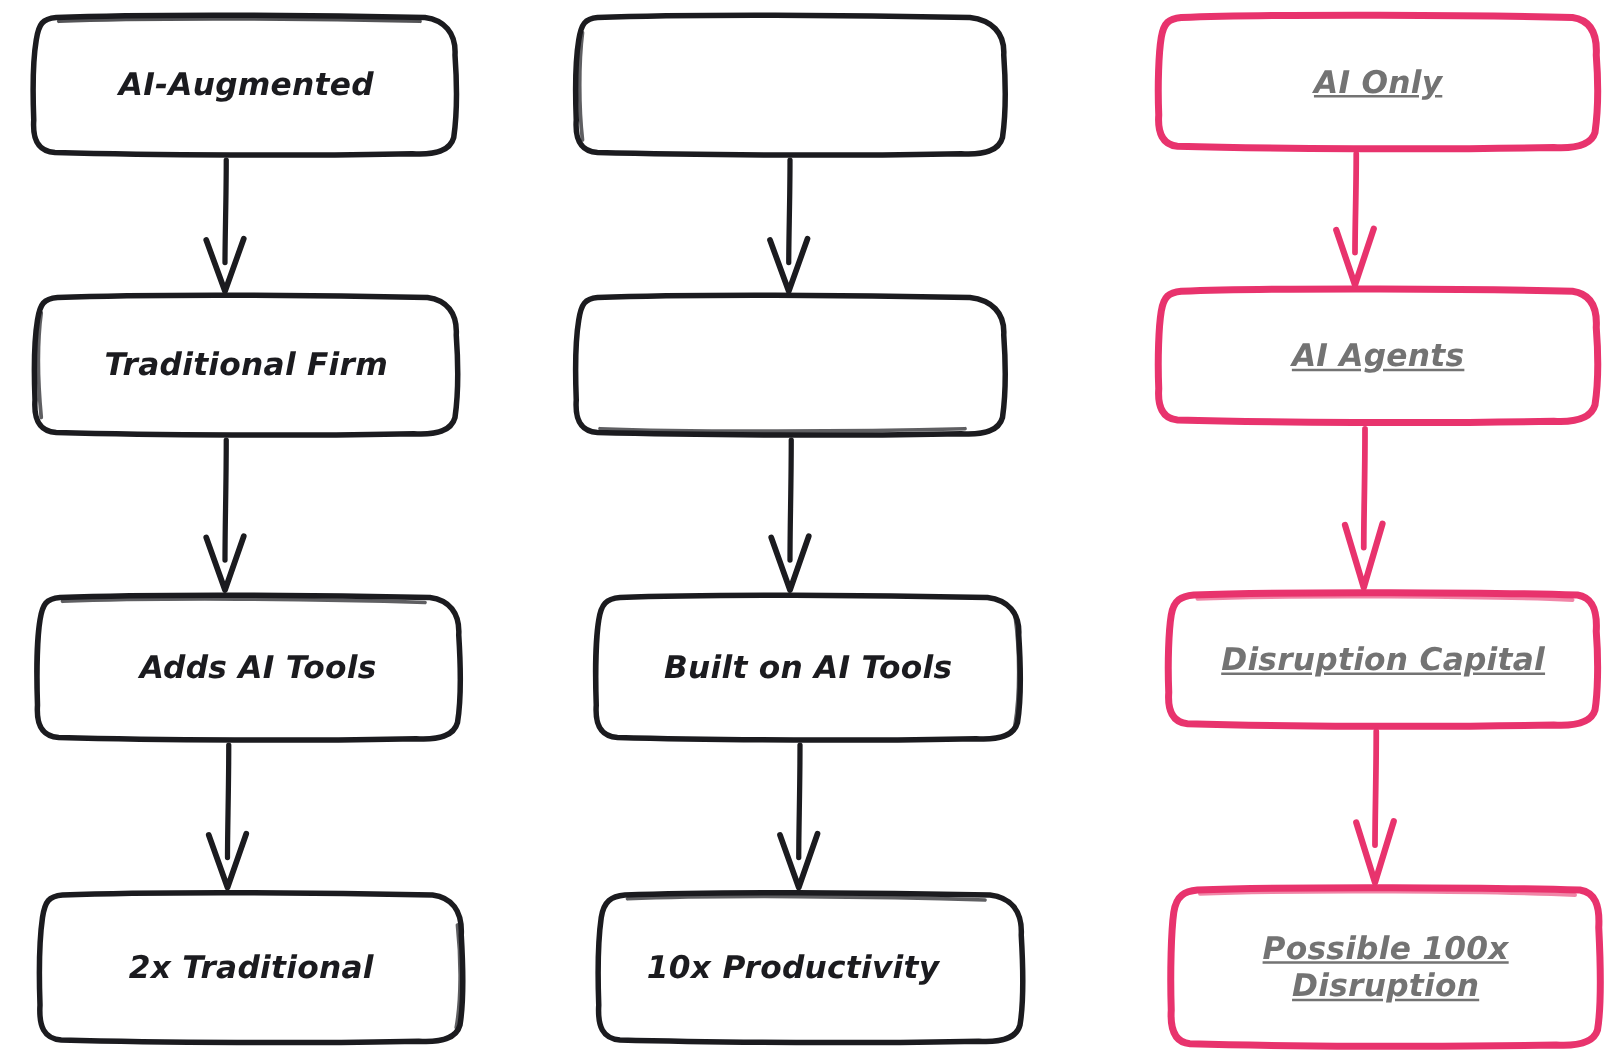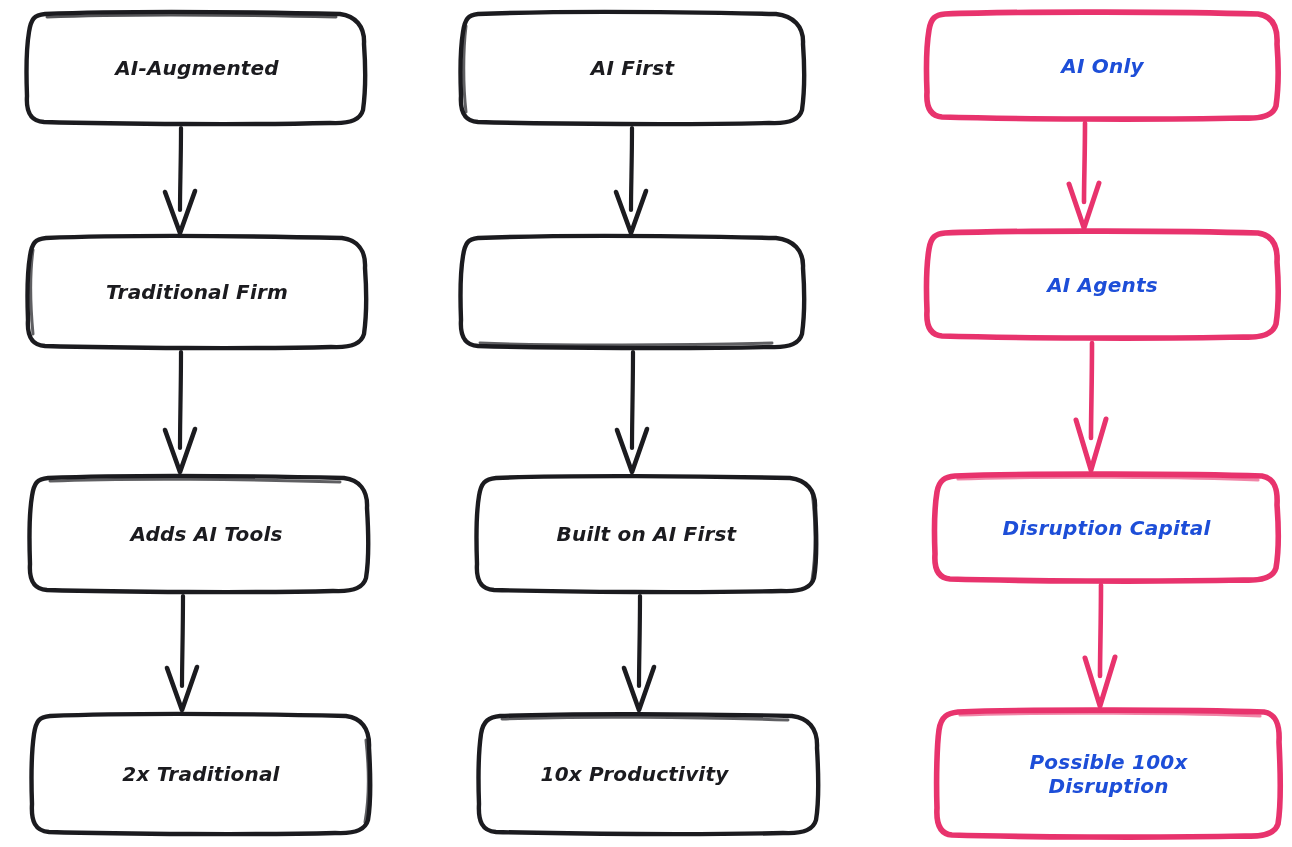--- a/index.html
+++ b/index.html
@@ -27,28 +27,28 @@
   }
   .node-label {
     position: absolute;
     display: flex;
     align-items: center;
     justify-content: center;
     text-align: center;
     font-family: "DejaVu Sans", sans-serif;
     font-style: italic;
     font-weight: 600;
-    font-size: 20px;
+    font-size: 25px;
     line-height: 1.22;
     letter-spacing: 0.2px;
     white-space: pre-line;
     pointer-events: none;
   }
   .node-label.dark  { color: #1b1b1f; }
-  .node-label.pink  { color: #1d4ed8; }
+  .node-label.pink  { color: #737373; text-decoration: underline; }
   .node-hit {
     position: absolute;
     cursor: pointer;
   }
 </style>
 </head>
 <body>
 
 <div id="diagram">
 
@@ -186,26 +186,25 @@
   <div class="node-hit" style="left:27px;top:236px;width:340px;height:113px;"></div>
   <div class="node-label dark" style="left:27px;top:236px;width:340px;height:113px;">Traditional Firm</div>
 
   <div class="node-hit" style="left:29px;top:476px;width:340px;height:116px;"></div>
   <div class="node-label dark" style="left:29px;top:476px;width:355px;height:116px;">Adds AI Tools</div>
 
   <div class="node-hit" style="left:31px;top:714px;width:340px;height:120px;"></div>
   <div class="node-label dark" style="left:31px;top:714px;width:340px;height:120px;">2x Traditional</div>
 
   <div class="node-hit" style="left:460px;top:12px;width:345px;height:113px;"></div>
-  <div class="node-label dark" style="left:460px;top:12px;width:345px;height:113px;">AI First</div>
 
   <div class="node-hit" style="left:460px;top:236px;width:345px;height:113px;"></div>
 
   <div class="node-hit" style="left:476px;top:476px;width:341px;height:116px;"></div>
-  <div class="node-label dark" style="left:476px;top:476px;width:341px;height:116px;">Built on AI First</div>
+  <div class="node-label dark" style="left:476px;top:476px;width:341px;height:116px;">Built on AI Tools</div>
 
   <div class="node-hit" style="left:478px;top:714px;width:341px;height:120px;"></div>
   <div class="node-label dark" style="left:478px;top:714px;width:313px;height:120px;">10x Productivity</div>
 
   <div class="node-hit" style="left:926px;top:12px;width:353px;height:108px;"></div>
   <div class="node-label pink" style="left:926px;top:12px;width:353px;height:108px;">AI Only</div>
 
   <div class="node-hit" style="left:926px;top:231px;width:353px;height:108px;"></div>
   <div class="node-label pink" style="left:926px;top:231px;width:353px;height:108px;">AI Agents</div>
 

